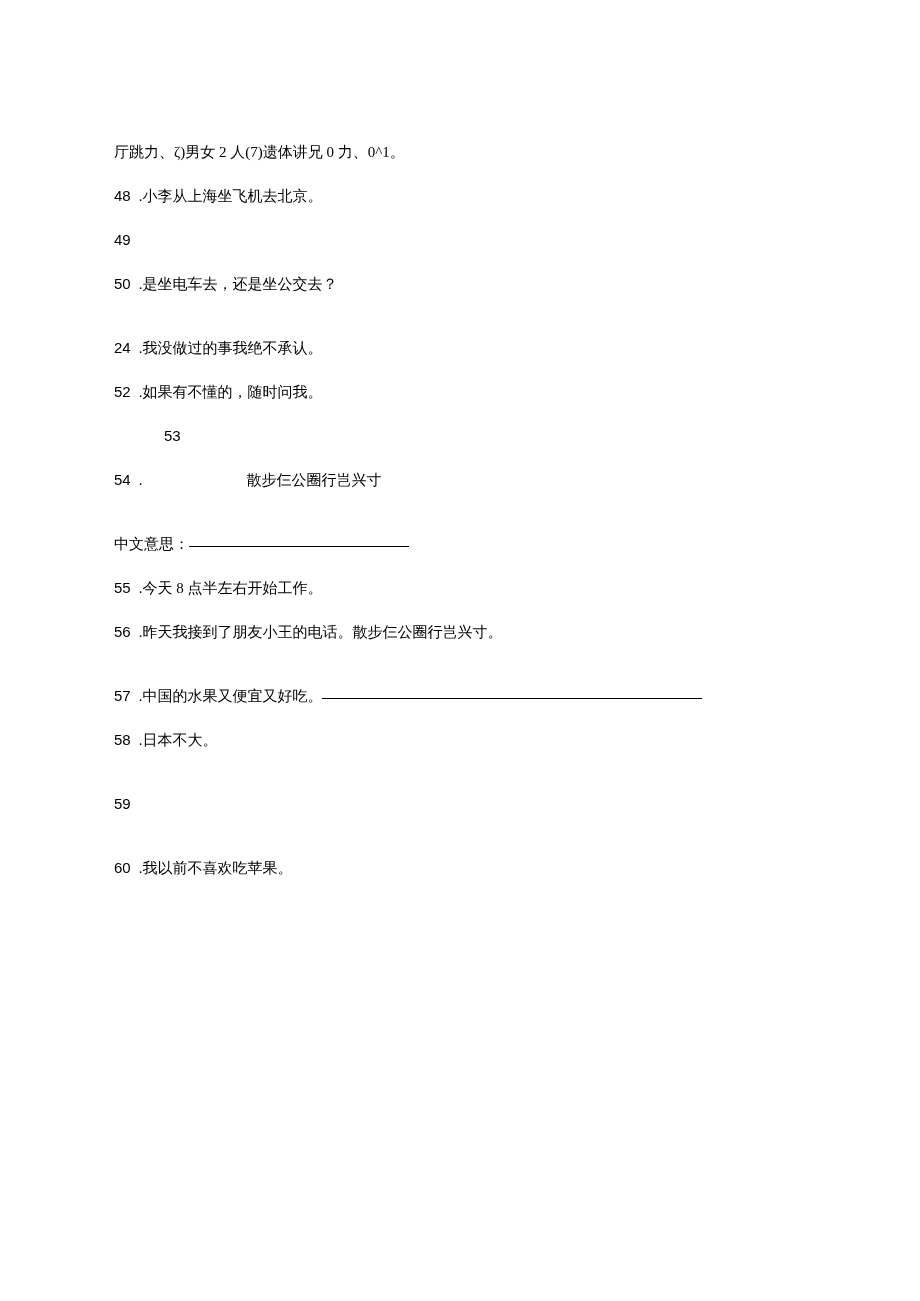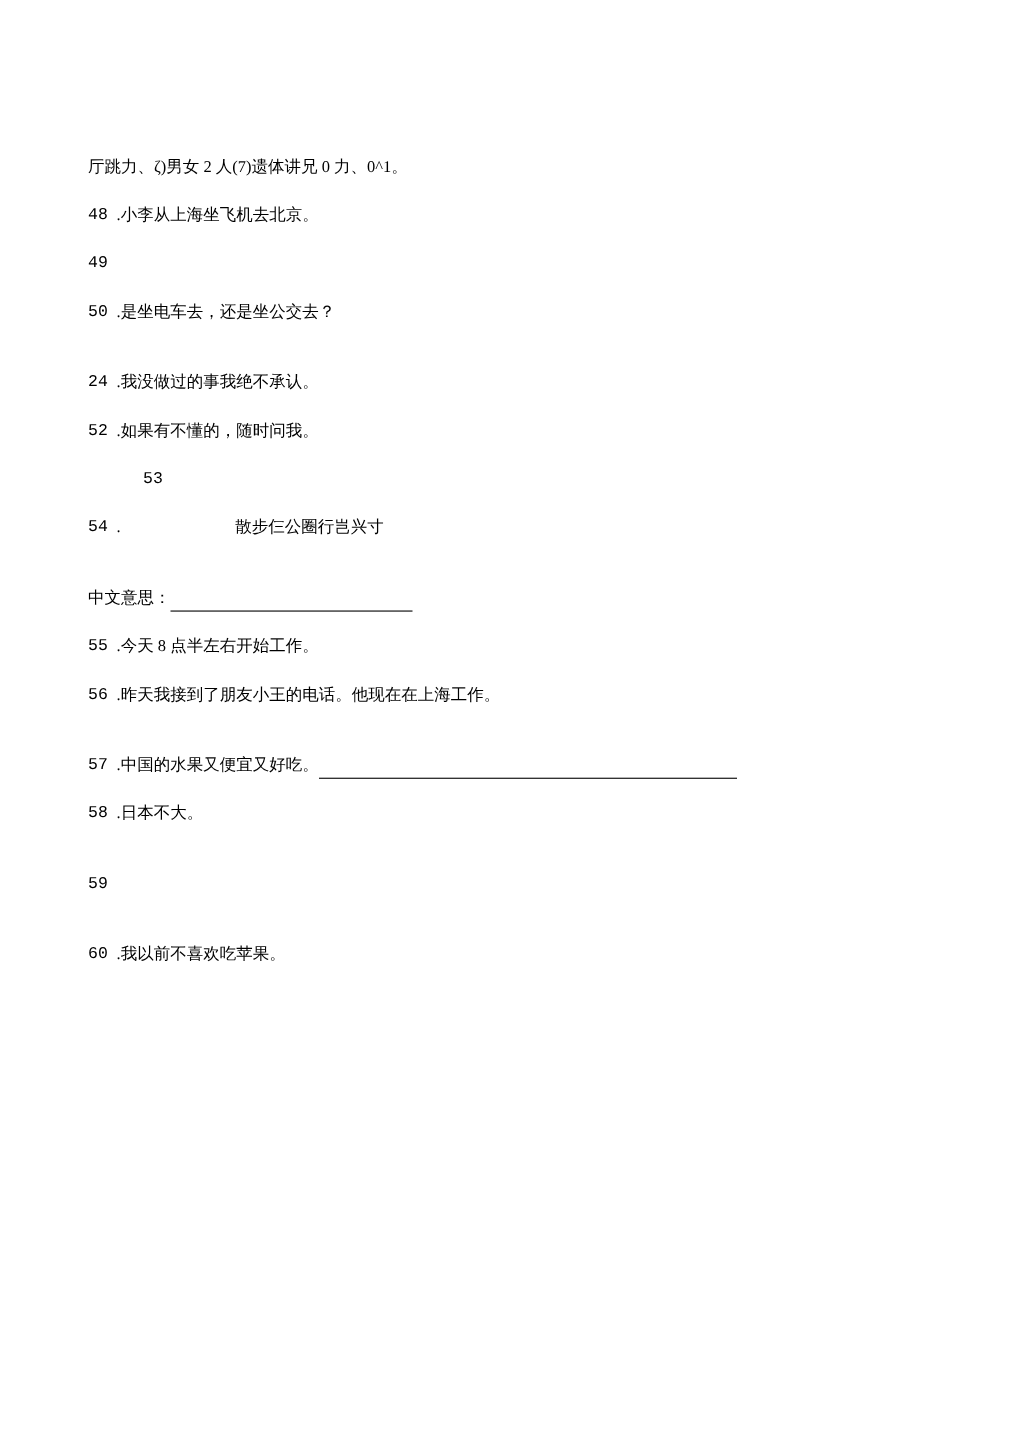--- a/index.html
+++ b/index.html
@@ -13,27 +13,28 @@
       background: #ffffff;
       font-family: "SimSun", "宋体", serif;
       font-size: 15px;
       color: #000000;
       padding: 140px 80px 80px 80px;
       line-height: 1.6;
     }
     .line {
       margin-bottom: 20px;
       display: flex;
-      align-items: flex-end;
+      align-items: flex-start;
+      margin-left: 34px;
     }
     .line-indent-more {
       padding-left: 50px;
     }
     .num {
-      font-family: Liberation Mono, monospace;
+      font-family: Liberation Sans, sans-serif;
       margin-right: 8px;
       white-space: nowrap;
     }
     .dot {
       margin: 0 4px 0 0;
     }
     .cn {
       font-family: "SimSun", "宋体", serif;
     }
     .blank-line {
@@ -107,21 +108,21 @@
   <span class="blank-line blank-short"></span>
 </div>
 
 <div class="line">
   <span class="num">55</span>
   <span class="cn">.今天 8 点半左右开始工作。</span>
 </div>
 
 <div class="line">
   <span class="num">56</span>
-  <span class="cn">.昨天我接到了朋友小王的电话。他现在在上海工作。</span>
+  <span class="cn">.昨天我接到了朋友小王的电话。散步仨公圈行岂兴寸。</span>
 </div>
 
 <div class="spacer"></div>
 
 <div class="line">
   <span class="num">57</span>
   <span class="cn">.中国的水果又便宜又好吃。</span>
   <span class="blank-line blank-long"></span>
 </div>
 

